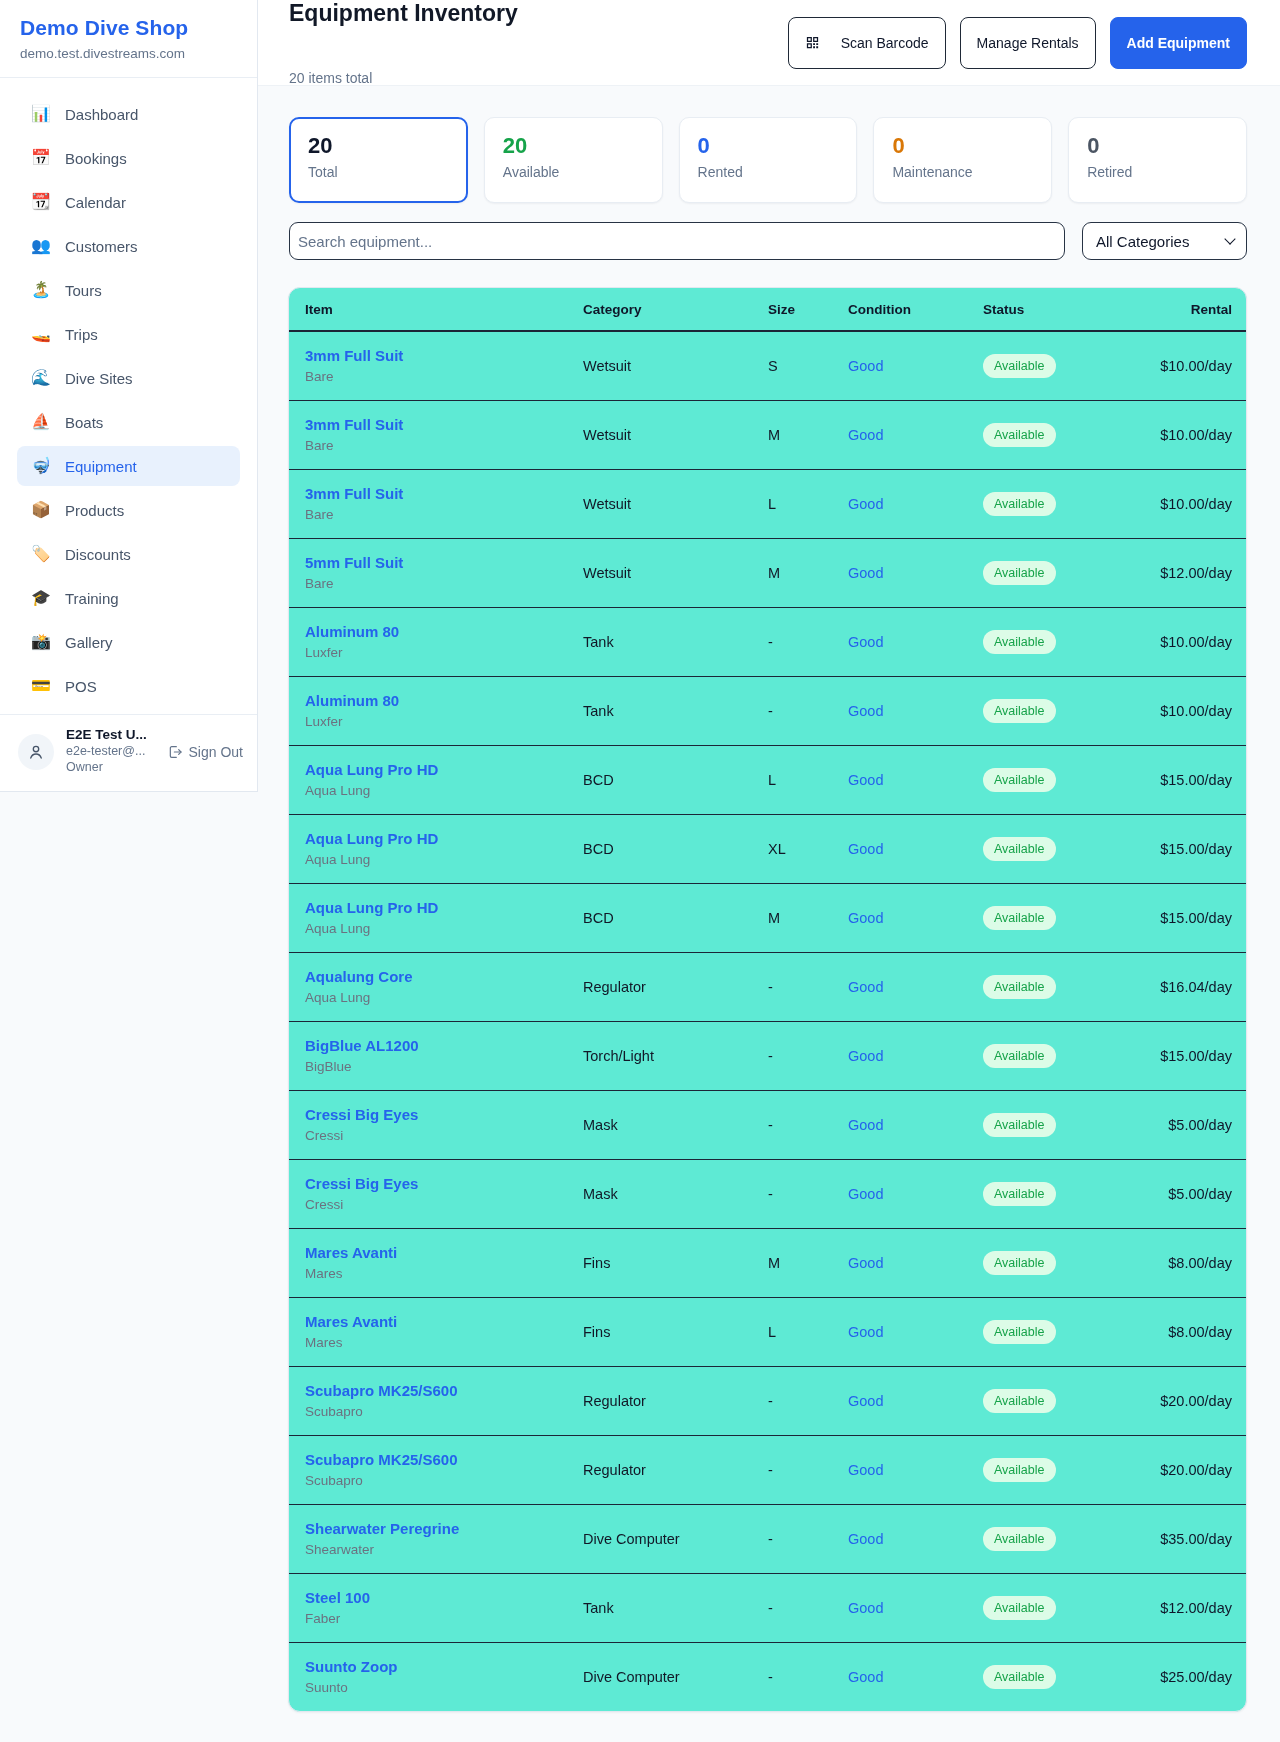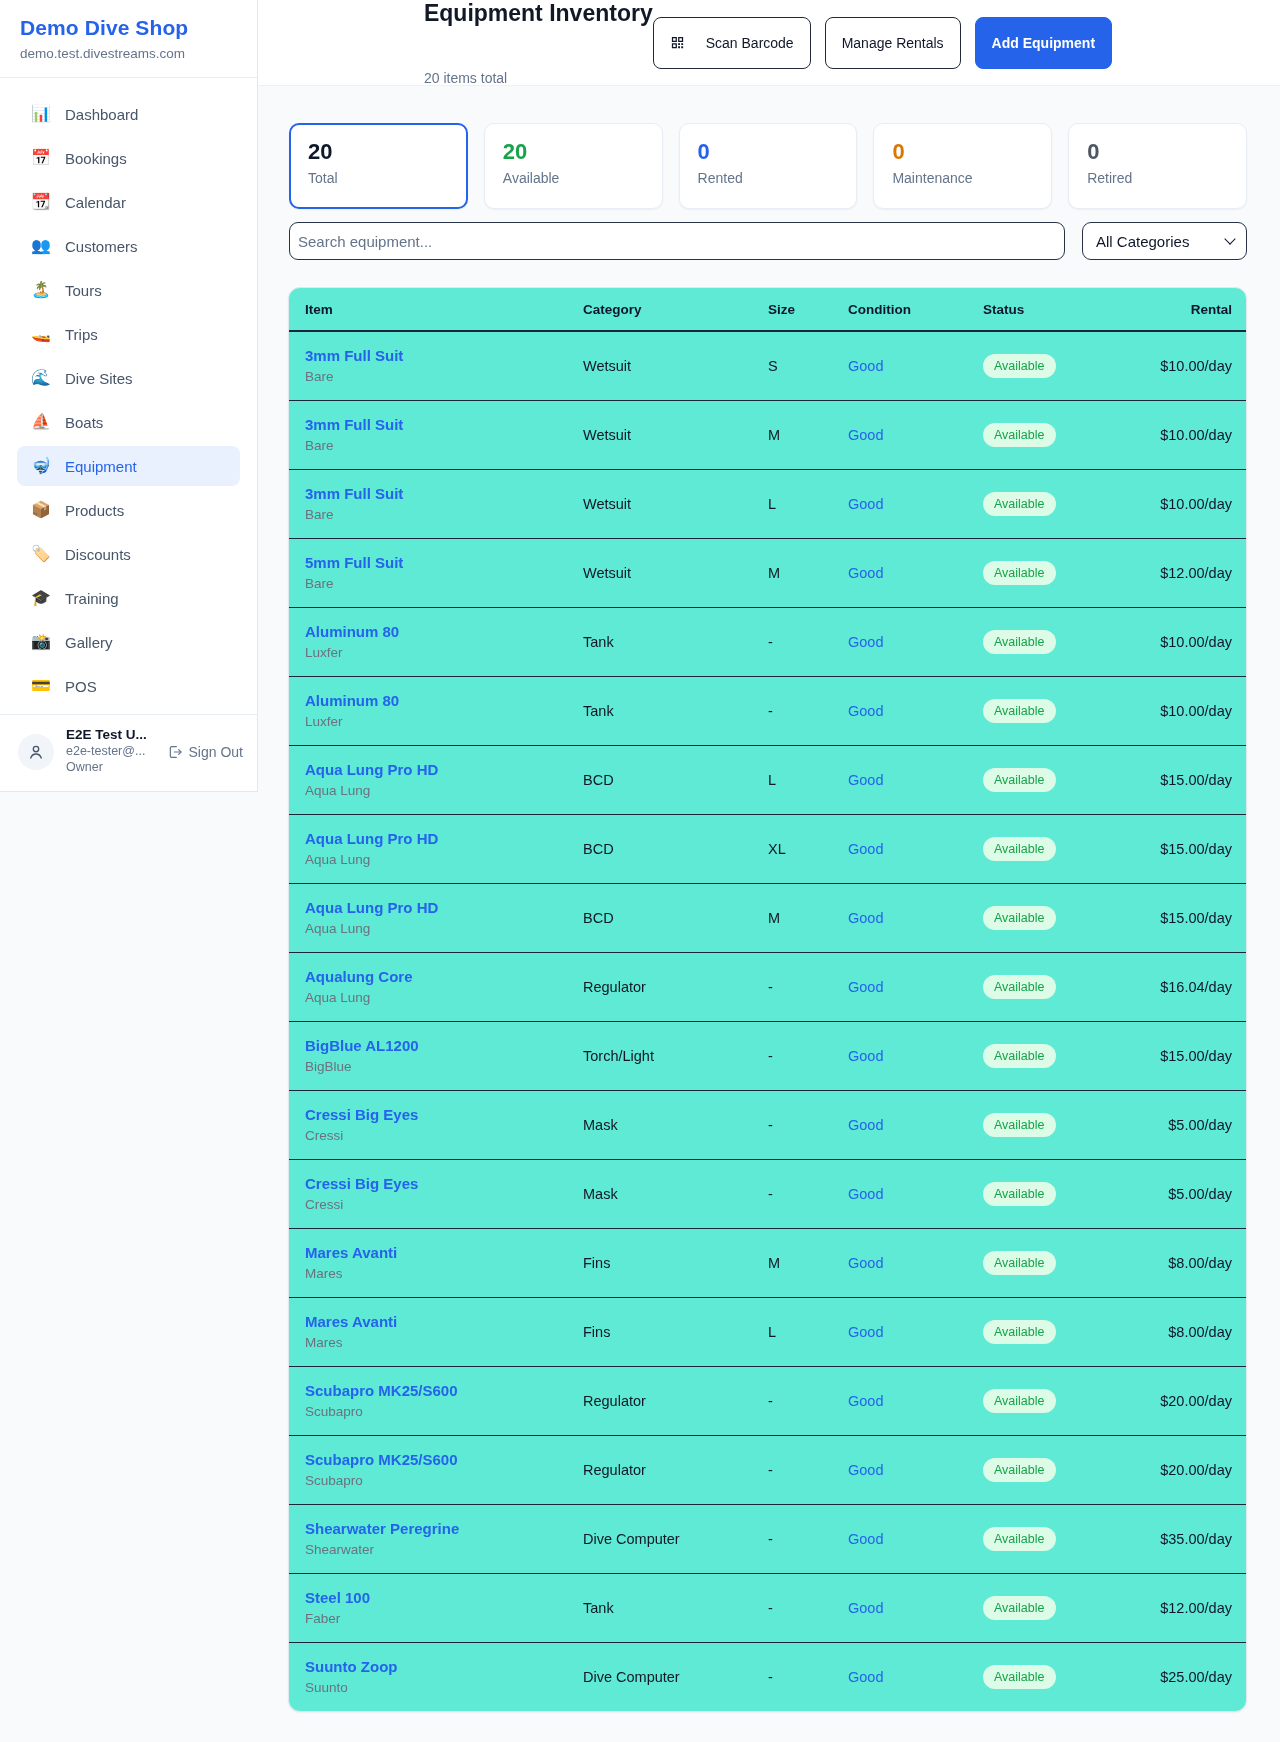--- a/index.html
+++ b/index.html
@@ -38,36 +38,36 @@
   .user-info { flex:1; min-width:0; line-height:1.25; }
   .user-name { font-size:13.5px; font-weight:700; color:#0f172a; }
   .user-email { font-size:12.5px; color:#64748b; }
   .user-role { font-size:12.5px; color:#64748b; }
   .signout { display:flex; align-items:flex-start; gap:6px; color:#64748b; font-size:14px; cursor:pointer; white-space:nowrap; }
 
   
   .header-band {
     position:absolute; left:258px; top:0; width:1022px; height:86px;
     background:#fff; border-bottom:1px solid #eef2f6;
-    display:flex; align-items:center; justify-content:center;
+    display:flex; align-items:center; justify-content:space-between;
     padding:0 33px 0 31px;
   }
   .page-title { font-size:23px; font-weight:700; color:#111827; margin:0 0 5px; }
   .page-subtitle { font-size:14px; color:#64748b;margin-top:43px; }
   .header-actions { display:flex; gap:14px; align-items:center; }
   .btn {
     height:52px; border-radius:8px; font-size:14px; font-weight:500;
     display:inline-flex; align-items:center; gap:21px; padding:0 16px; cursor:pointer;
     font-family:inherit;
   }
   .btn-outline { background:#fff; border:1px solid #1f2937; color:#0f172a; }
   .btn-primary { background:#2563eb; border:1px solid #2563eb; color:#fff; font-weight:600; }
 
   
-  .stats { position:absolute; left:289px; top:123px; width:958px; display:flex; gap:16px; }
+  .stats { position:absolute; left:289px; top:117px; width:958px; display:flex; gap:16px; }
   .stat {
     flex:1; background:#fff; border:1px solid #e8edf3; border-radius:10px;
     padding:16px 18px; box-shadow:0 1px 2px rgba(16,24,40,.05); cursor:pointer; height:86px;
   }
   .stat.selected { border:2px solid #2563eb; padding:15px 17px; }
   .stat-value { font-size:22px; font-weight:700; line-height:1.1; }
   .stat-label { font-size:14px; color:#64748b; margin-top:6px; }
 
   
   .filters { position:absolute; left:289px; top:222px; width:958px; display:flex; gap:17px; }

